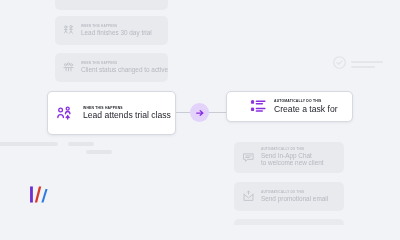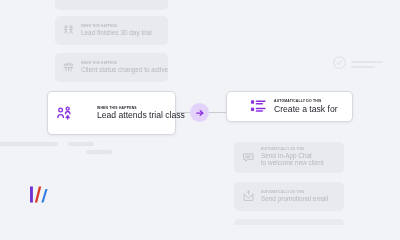--- a/index.html
+++ b/index.html
@@ -55,21 +55,21 @@
   }
   .focus .eyebrow { color: #21232b; font-size: 3.4px; letter-spacing: .2px; }
   .focus .title { color: #1d1f27; font-size: 8.6px; }
   .focus .ico svg { stroke: #8a2fe0; fill: none; }
 
   
   #card-trial-top  { left: 55px;  top: -8px;  width: 113px; height: 18px; }
   #card-30day      { left: 55px;  top: 16px;  width: 113px; height: 29px; padding: 0 7px; gap: 6px; }
   #card-status     { left: 55px;  top: 53px;  width: 113px; height: 29px; padding: 0 7px; gap: 6px; }
 
-  #card-trigger    { left: 47px;  top: 91px;  width: 129px; height: 44px; padding: 0 8px; gap: 24px; }
+  #card-trigger    { left: 47px;  top: 91px;  width: 129px; height: 44px; padding: 0 8px; gap: 10px; }
   #card-action     { left: 226px; top: 91px;  width: 127px; height: 31px; padding: 0 23px; gap: 7px; }
 
   #card-chat       { left: 234px; top: 142px; width: 110px; height: 31px; padding: 0 8px; gap: 6px; }
   #card-email      { left: 234px; top: 182px; width: 110px; height: 29px; padding: 0 8px; gap: 6px; }
   #card-bottom-cut { left: 234px; top: 219px; width: 110px; height: 14px; }
 
   
   #connector-line {
     position: absolute;
     left: 176px; top: 112px;

